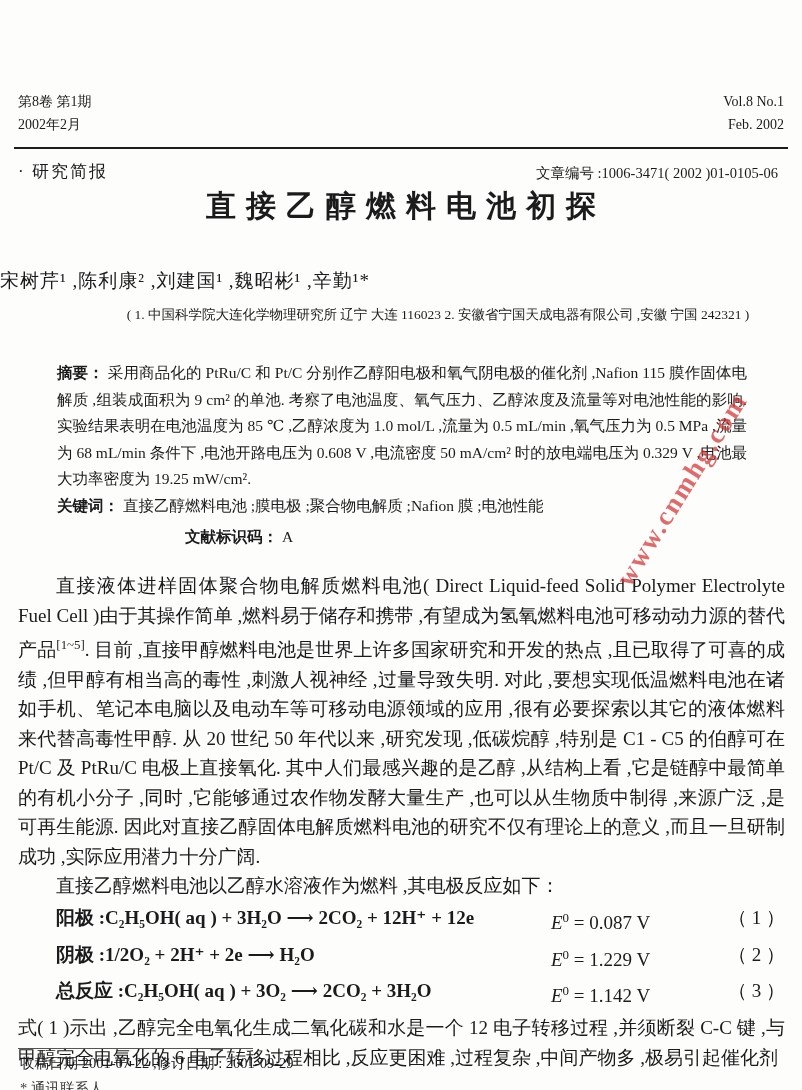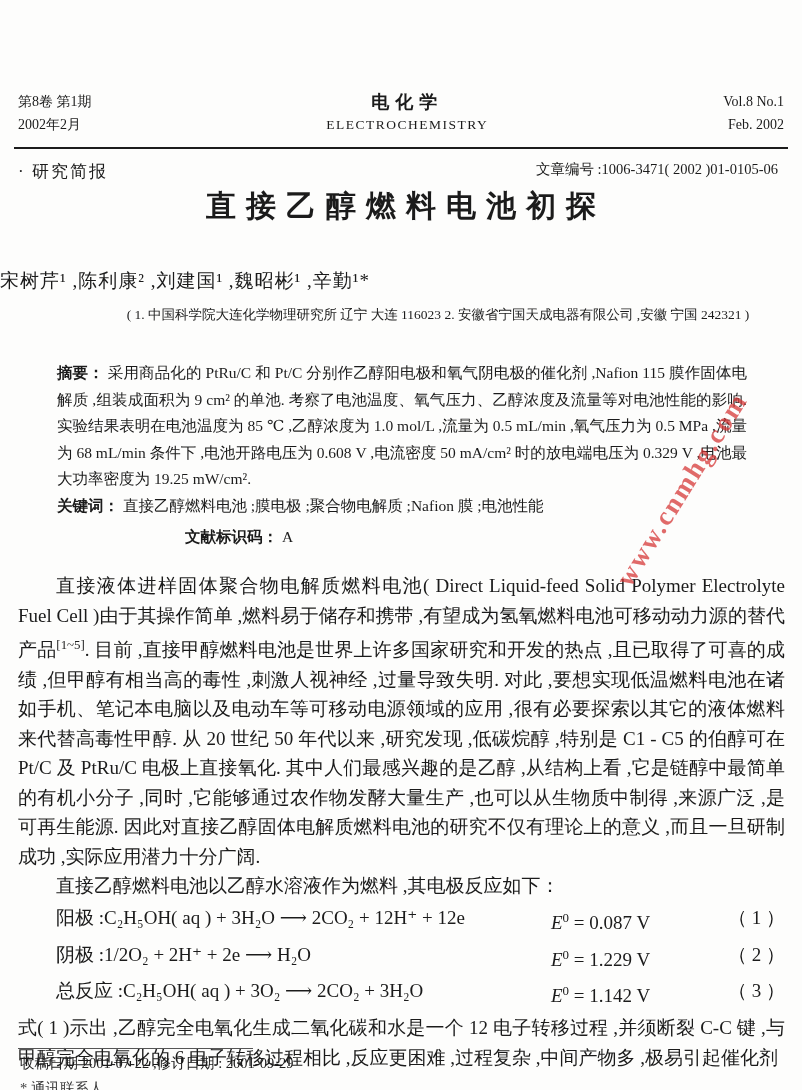--- a/index.html
+++ b/index.html
@@ -13,21 +13,21 @@
     display:flex; justify-content:space-between; align-items:flex-start;gap:40px; }
   .jh-left, .jh-right { font-size:14px; line-height:23px; }
   .jh-right { text-align:right; }
   .jh-center { text-align:center; flex:1; }
   .journal-title-cn { font-size:18px; font-weight:bold; letter-spacing:6px; line-height:24px; }
   .journal-title-en { font-size:13.5px; letter-spacing:1.5px; line-height:22px; }
   .header-rule { position:absolute; top:147px; left:14px; right:14px;
     border-top:2px solid #1c1c1c; }
   
   .meta-row { position:absolute; top:160px; left:18px; right:24px;
-    display:flex; justify-content:space-between; }
+    display:flex; justify-content:space-between; align-items:flex-end; }
   .section-label { font-size:17px; letter-spacing:2px; }
   .article-id { font-size:14.5px; }
   
   .title { position:absolute; top:186px; left:0; width:100%; margin:0;
     text-align:center; font-size:30px; font-weight:bold;
     letter-spacing:10px; text-indent:10px; }
   .authors { position:absolute; top:268px; left:0; width:100%;
     font-size:19px; letter-spacing:1px; }
   .affiliation { position:absolute; top:306px; left:0; width:100%;
     text-align:center; font-size:13.5px;padding-left:37px; }
@@ -40,21 +40,21 @@
   .clc-item { white-space:nowrap; }
   .clc-gap { width:128px; }
   
   .body-block { position:absolute; top:571px; left:18px; right:17px;
     font-size:19px; line-height:29.5px; text-align:justify; }
   .body-block p { margin:0; text-indent:2em; }
   .body-block p.no-indent { text-indent:0; }
   sup { font-size:0.68em; }
   .equations { margin:1px 0; }
   .eq-row { display:flex; line-height:31.5px; }
-  .eq-main { flex:1 1 auto; padding-left:2em; white-space:nowrap; }
+  .eq-main { flex:1 1 auto; padding-left:2em; white-space:nowrap;font-weight:bold; }
   .eq-pot { flex:0 0 170px; white-space:nowrap;margin-left:24px; }
   .eq-e { font-style:italic; }
   .eq-num { flex:0 0 64px; text-align:right; white-space:nowrap; }
   
   .footer-rule { position:absolute; top:1048px; left:18px; width:235px;
     border-top:1px solid #555; }
   .footer-dates { position:absolute; top:1054px; left:20px; font-size:14.5px; }
   .footer-note { position:absolute; top:1079px; left:20px; font-size:14.5px; color:#3a3a3a; }
   
   .watermark { position:absolute; left:552px; top:474px; width:260px;
@@ -67,24 +67,20 @@
 <body>
 
 <div class="page">
 
   <div class="watermark">www.cnmhg.com</div>
 
   <header class="journal-header">
     <div class="jh-left">
       <div>第8卷  第1期</div>
       <div>2002年2月</div>
-    </div>
-    <div class="jh-center">
-      <div class="journal-title-cn">电化学</div>
-      <div class="journal-title-en">ELECTROCHEMISTRY</div>
     </div>
     <div class="jh-right">
       <div>Vol.8  No.1</div>
       <div>Feb.  2002</div>
     </div>
   </header>
 
   <div class="header-rule"></div>
 
   <div class="meta-row">

